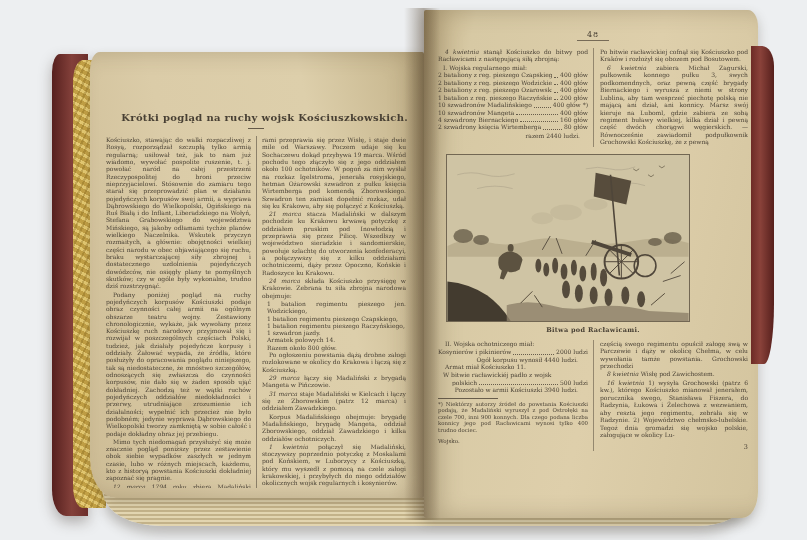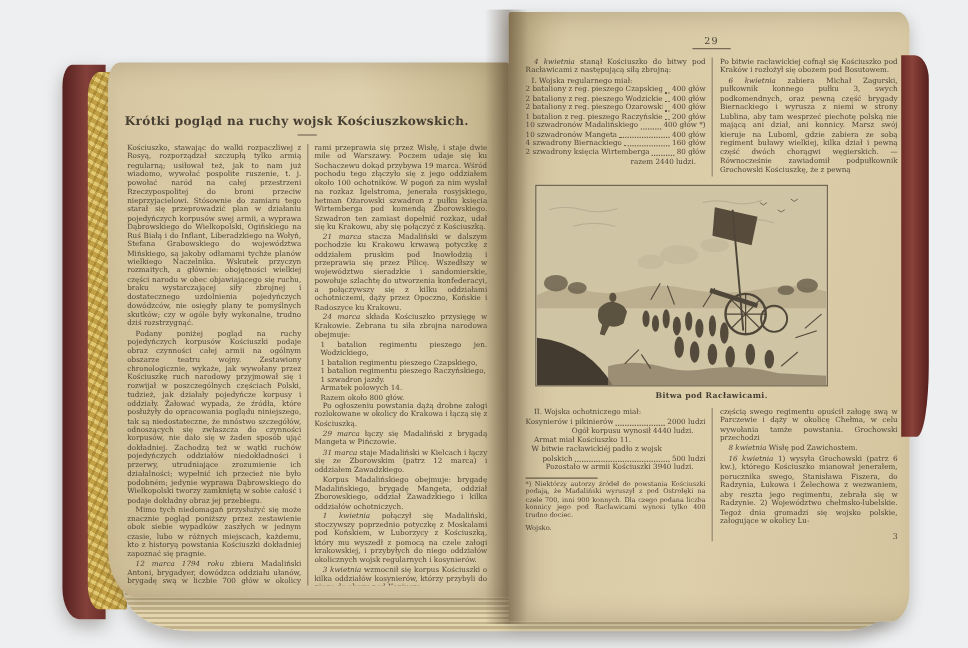--- a/index.html
+++ b/index.html
@@ -43,21 +43,21 @@
     background:radial-gradient(closest-side, rgba(150,118,60,.18), rgba(0,0,0,0)); }
 
   
   .txt { color:#473f33; }
   p { margin:0 0 1px 0; text-indent:7px; }
   p.noindent { text-indent:0; }
   p.listline { text-indent:0; padding-left:5px; margin:0; }
   .lead { font-style:italic; }
 
   .lp-content { position:absolute; left:104px; top:96px; width:304px; height:392px; overflow:hidden; }
-  .lp-heading { text-align:left; font-weight:bold; font-size:10px; letter-spacing:.3px; margin-top:0; }
+  .lp-heading { text-align:right; font-weight:bold; font-size:10px; letter-spacing:.3px; margin-top:16px; }
   .lp-rule { width:16px; border-top:1.5px solid rgba(70,60,48,.8); margin:5px auto 7px auto; }
   .cols { display:flex; align-items:stretch; }
   .col { width:50%; padding:0 5px 0 2px; font-size:6px; line-height:1.22; text-align:justify; overflow:hidden; }
   .col.second { border-left:1px solid rgba(75,65,52,.55); padding:0 2px 0 5px; }
 
   .rp-content { position:absolute; left:436px; top:22px; width:314px; height:490px; overflow:hidden; }
   .rp-pagenum-wrap { text-align:center; margin-bottom:7px; }
   .rp-pagenum { font-size:8px; letter-spacing:1px; border-bottom:1px solid rgba(75,65,52,.7); padding:0 10px 1px 10px; }
   .rp-cols { display:flex; align-items:stretch; }
   .rp-col { width:50%; padding:0 5px 0 2px; font-size:6px; line-height:1.24; text-align:justify; overflow:hidden; }
@@ -120,21 +120,21 @@
         <p><span class="lead">31 marca</span> <span>staje Madaliński w Kielcach i łączy się ze Zborowskim (patrz 12 marca) i oddziałem Zawadzkiego.</span></p>
         <p><span>Korpus Madalińskiego obejmuje: brygadę Madalińskiego, brygadę Mangeta, oddział Zborowskiego, oddział Zawadzkiego i kilka oddziałów ochotniczych.</span></p>
         <p><span class="lead">1 kwietnia</span> <span>połączył się Madaliński, stoczywszy poprzednio potyczkę z Moskalami pod Końskiem, w Luborzycy z Kościuszką, który mu wyszedł z pomocą na czele załogi krakowskiej, i przybyłych do niego oddziałów okolicznych wojsk regularnych i kosynierów.</span></p>
         <p><span class="lead">3 kwietnia</span> <span>wzmocnił się korpus Kościuszki o kilka oddziałów kosynierów, którzy przybyli do niego do obozu pod Koniuszą.</span></p>
       </div>
     </div>
   </div>
 
   <div class="rp-content txt">
     <div class="rp-pagenum-wrap">
-      <span class="rp-pagenum">29</span>
+      <span class="rp-pagenum">48</span>
     </div>
 
     <div class="rp-cols">
       <div class="rp-col">
         <p><span class="lead">4 kwietnia</span> <span>stanął Kościuszko do bitwy pod Racławicami z następującą siłą zbrojną:</span></p>
         <p class="listline">I. Wojska regularnego miał:</p>
         <div class="u-row">
             <span class="u-name">2 bataliony z reg. pieszego Czapskiego</span>
             <span class="u-fill"></span>
             <span class="u-val">400 głów</span>

